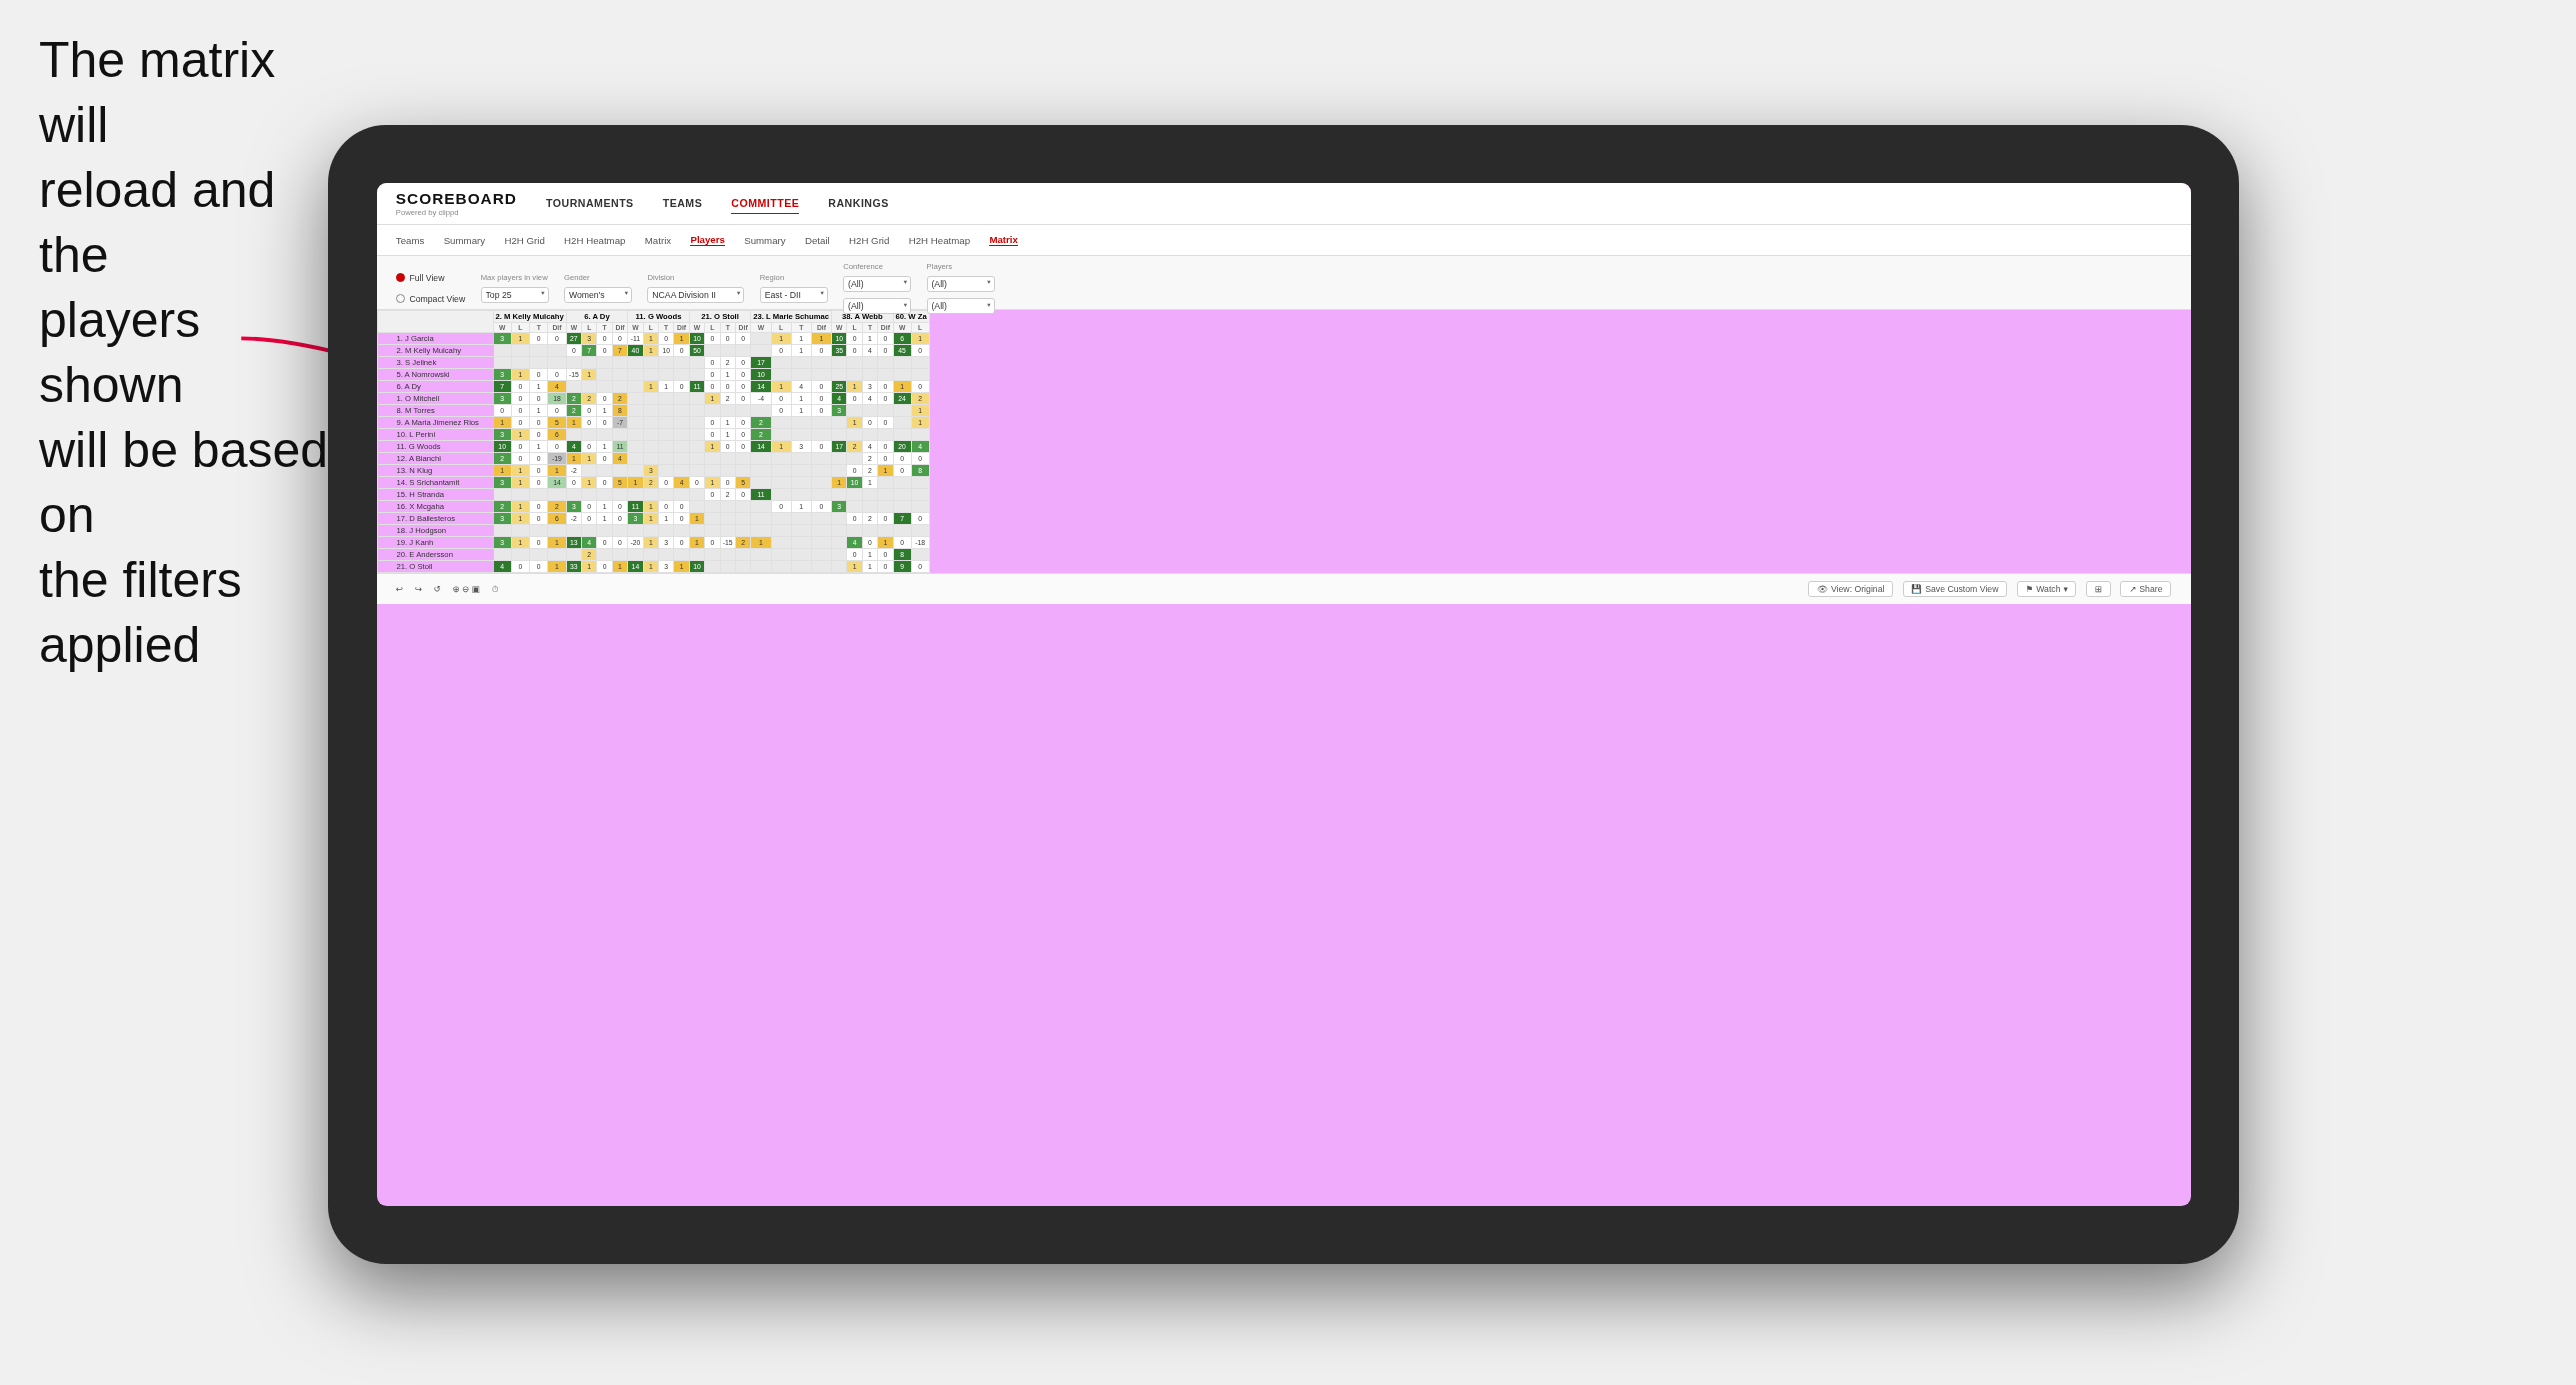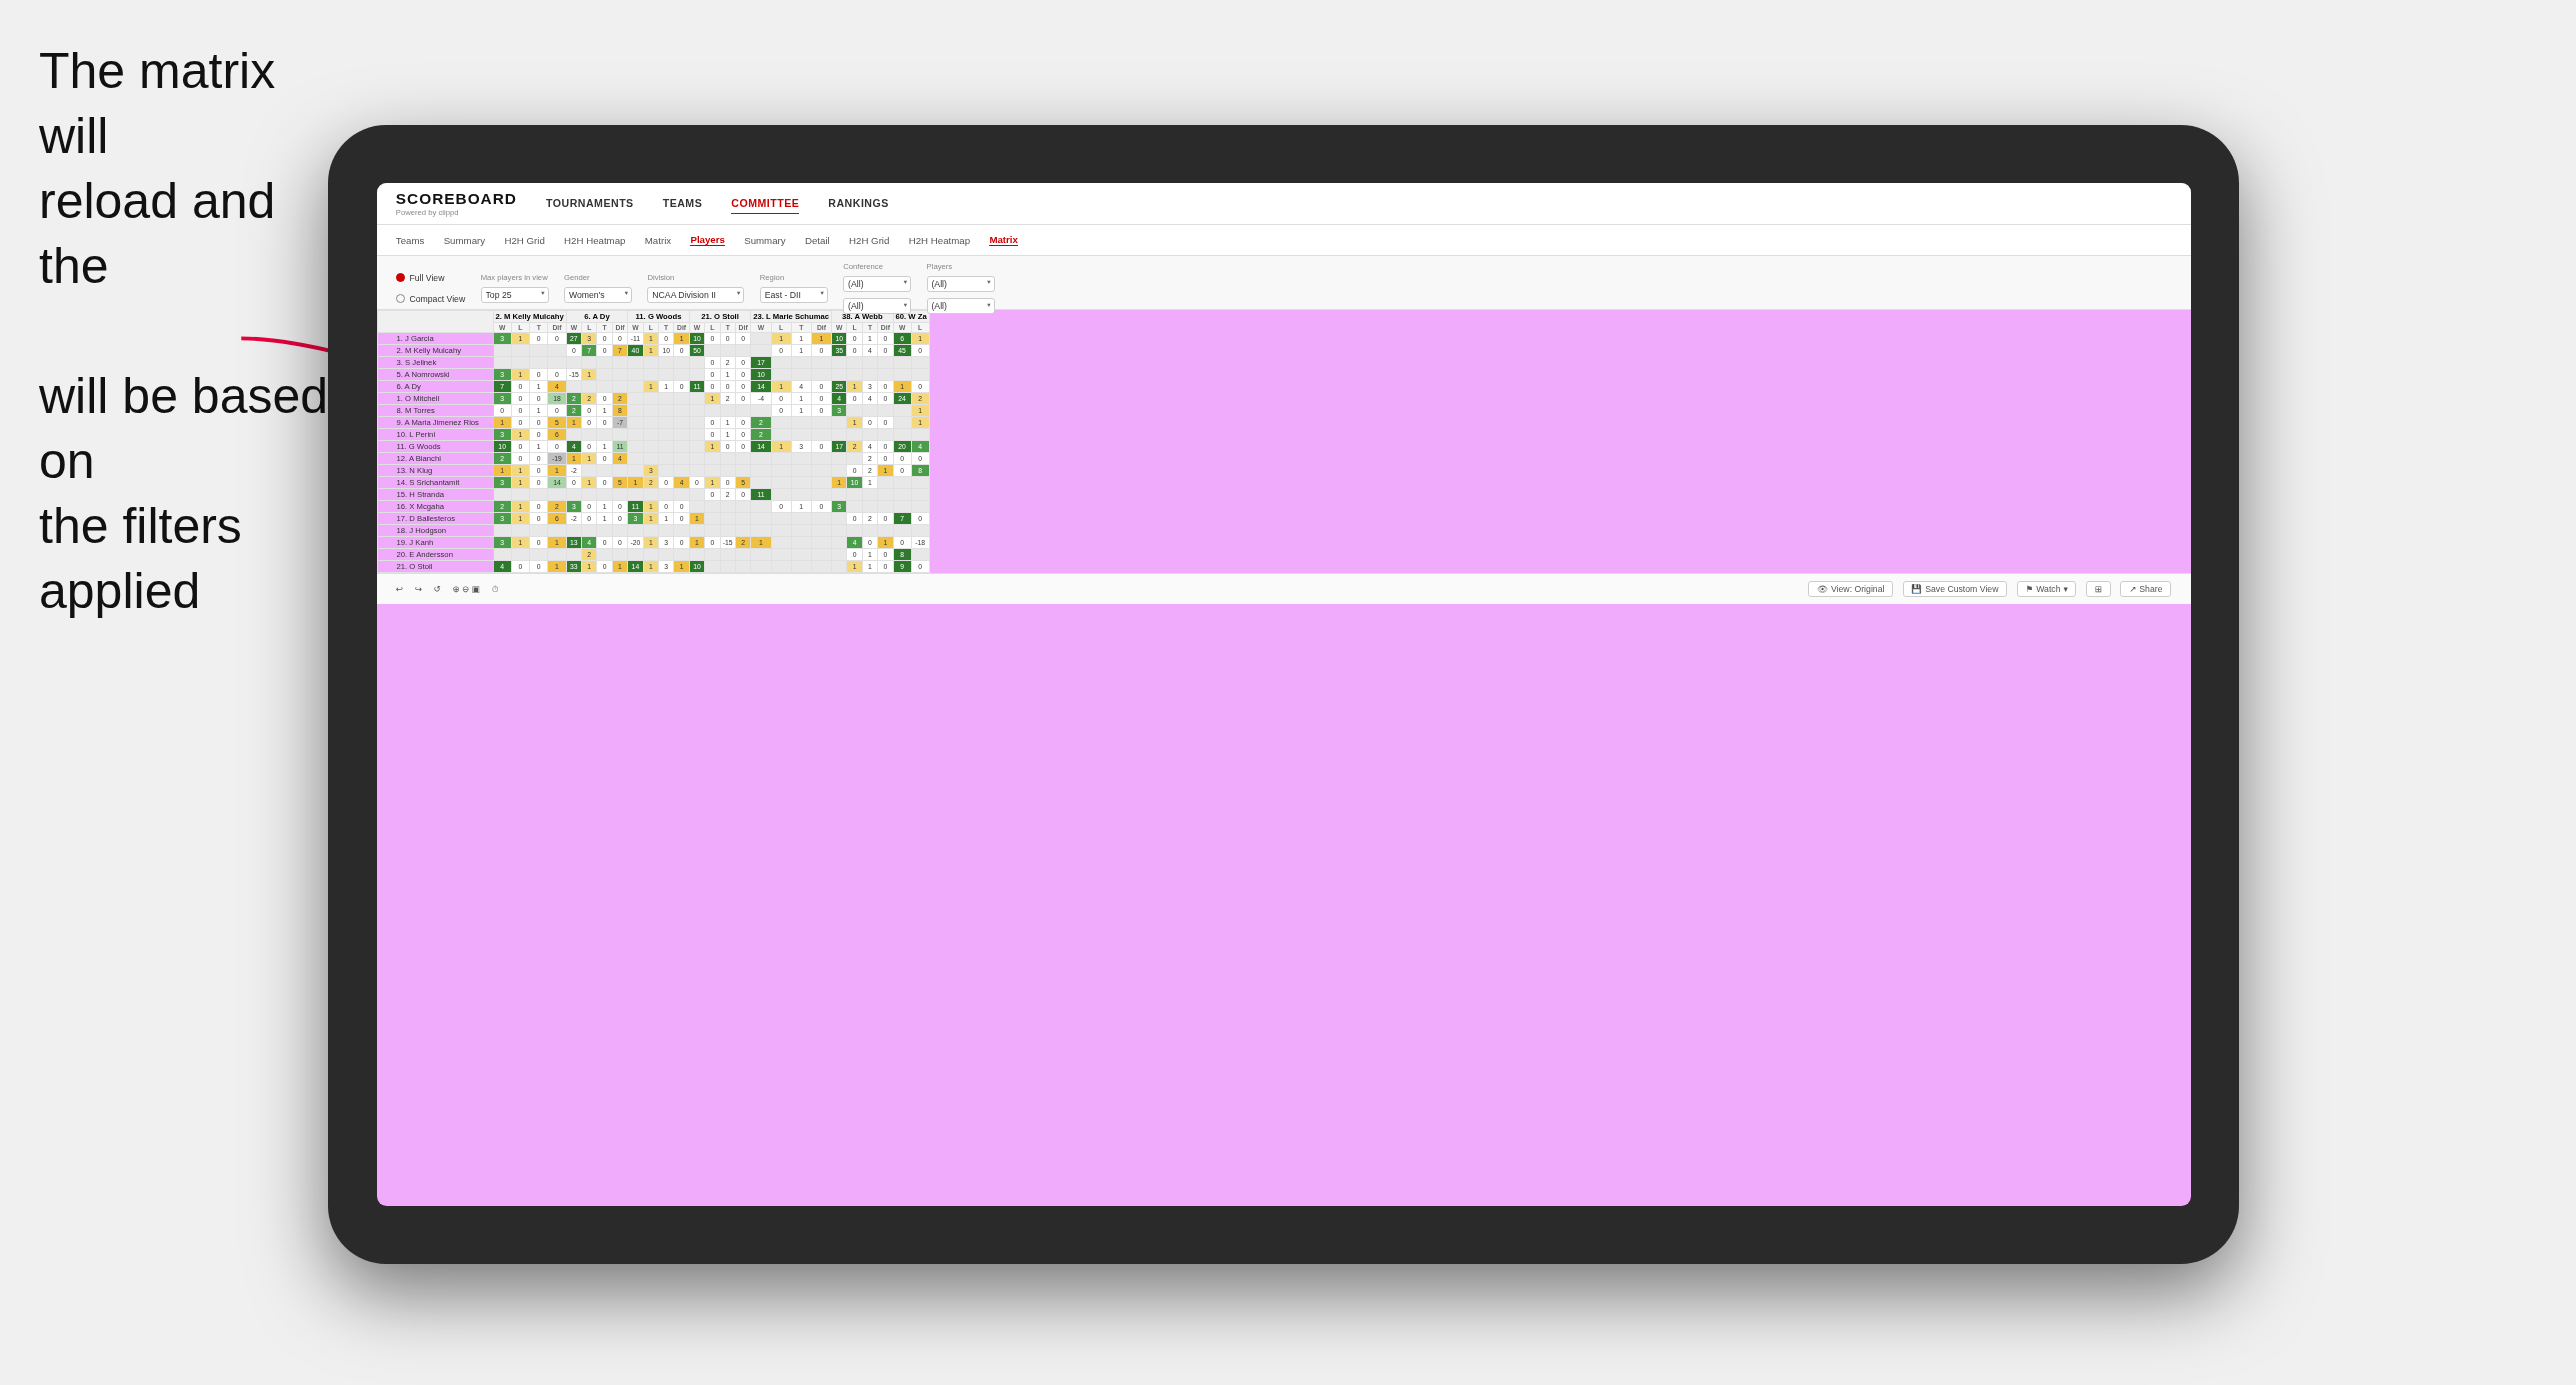--- a/index.html
+++ b/index.html
@@ -9,21 +9,21 @@
       width: 2576px;
       height: 1386px;
       position: relative;
       overflow: hidden;
     }
 
     
     .annotation-text {
       position: absolute;
       left: 39px;
-      top: 39px;
+      top: 28px;
       font-size: 50px;
       font-weight: 400;
       line-height: 1.3;
       color: #111;
       width: 309px;
     }
 
     
     .tablet {
       position: absolute;
@@ -296,21 +296,21 @@
       width: 676px;
       height: 290px;
     }
   </style>
 </head>
 <body>
 
 <div class="annotation-text">
   <span>The matrix will</span><br>
   <span>reload and the</span><br>
-  <br>
+  <span>players shown</span><br>
   <span>will be based on</span><br>
   <span>the filters</span><br>
   <span>applied</span>
 </div>
 
 <svg class="arrow-svg" viewBox="0 0 700 300" xmlns="http://www.w3.org/2000/svg">
   <defs>
     <marker id="arrowhead" markerWidth="10" markerHeight="7" refX="10" refY="3.5" orient="auto">
       <polygon points="0 0, 10 3.5, 0 7" fill="#e8003d"></polygon>
     </marker>

